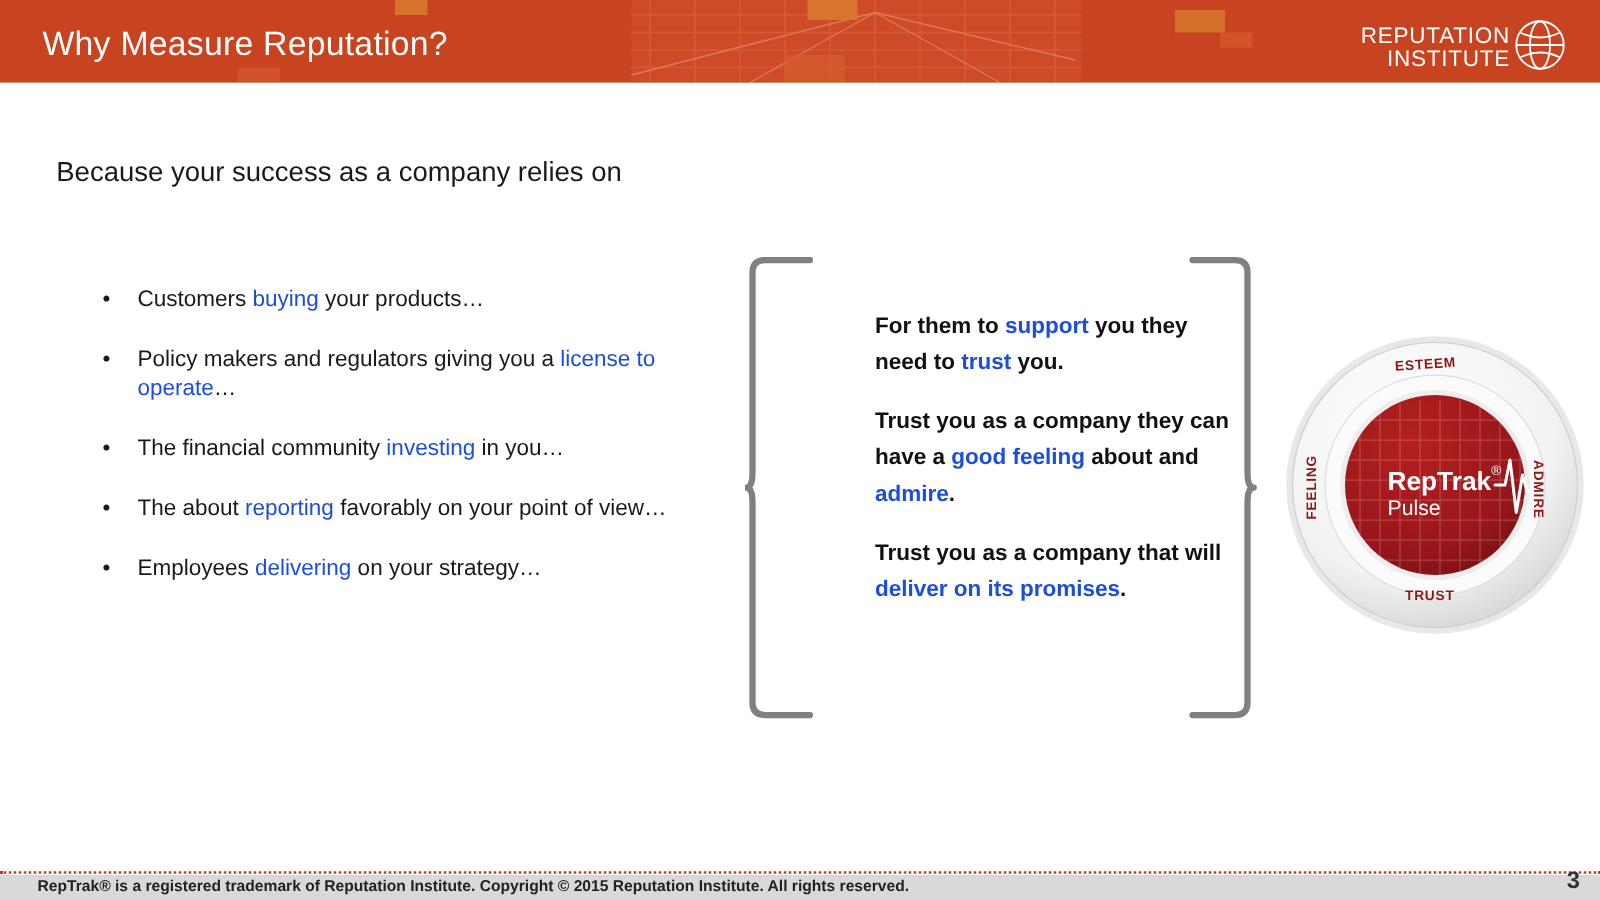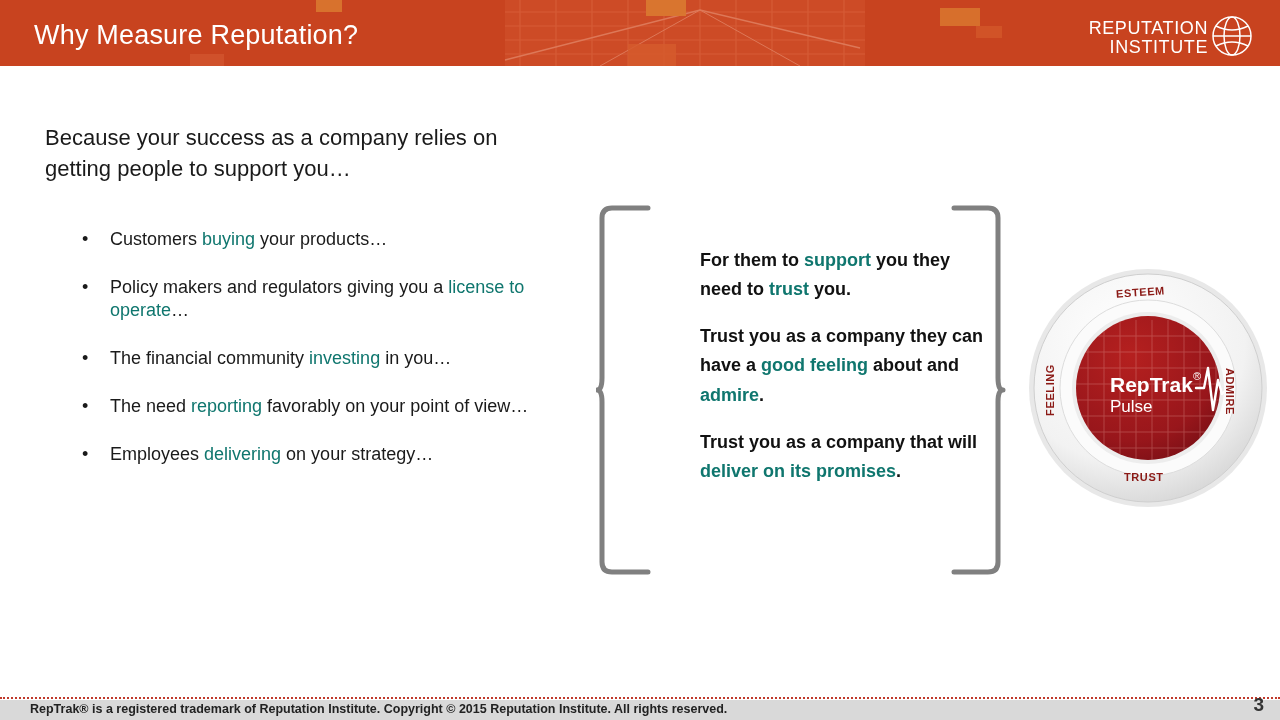--- a/index.html
+++ b/index.html
@@ -95,21 +95,21 @@
     color: #1a1a1a;
     line-height: 1.28;
   }
   .bullet .dot {
     position: absolute;
     left: 6px;
     top: 0px;
     font-size: 18px;
     color: #1a1a1a;
   }
-  .red { color: #0f766e; }
+  .red { color: #1d4ed8; }
 
   
   .mid-text {
     position: absolute;
     left: 700px;
     top: 246px;
     width: 296px;
     text-align: left;
     font-size: 18px;
     font-weight: bold;
@@ -211,39 +211,38 @@
         <path d="M7 22 L45 22"></path>
         <path d="M10 12 Q26 20 42 12"></path>
         <path d="M10 32 Q26 24 42 32"></path>
       </g>
     </svg>
   </div>
 </div>
 
 <div class="lead">
   <div>Because your success as a company relies on</div>
-  <div>getting people to support you…</div>
 </div>
 
 <div class="bullets">
   <div class="bullet">
     <span class="dot">•</span>
     <span>Customers </span><span class="red">buying</span><span> your products…</span>
   </div>
   <div class="bullet">
     <span class="dot">•</span>
     <span>Policy makers and regulators giving you a </span><span class="red">license to operate</span><span>…</span>
   </div>
   <div class="bullet">
     <span class="dot">•</span>
     <span>The financial community </span><span class="red">investing</span><span> in you…</span>
   </div>
   <div class="bullet">
     <span class="dot">•</span>
-    <span>The need </span><span class="red">reporting</span><span> favorably on your point of view…</span>
+    <span>The about </span><span class="red">reporting</span><span> favorably on your point of view…</span>
   </div>
   <div class="bullet">
     <span class="dot">•</span>
     <span>Employees </span><span class="red">delivering</span><span> on your strategy…</span>
   </div>
 </div>
 
 <svg class="brace" style="left:596px; top:204px;" width="96" height="372" viewBox="0 0 96 372">
   <path d="M52 4 L16 4 Q6 4 6 14 L6 174 Q6 186 1 186 Q6 186 6 198 L6 358 Q6 368 16 368 L52 368" fill="none" stroke="#808080" stroke-width="5" stroke-linecap="round" stroke-linejoin="round"></path>
 </svg>

